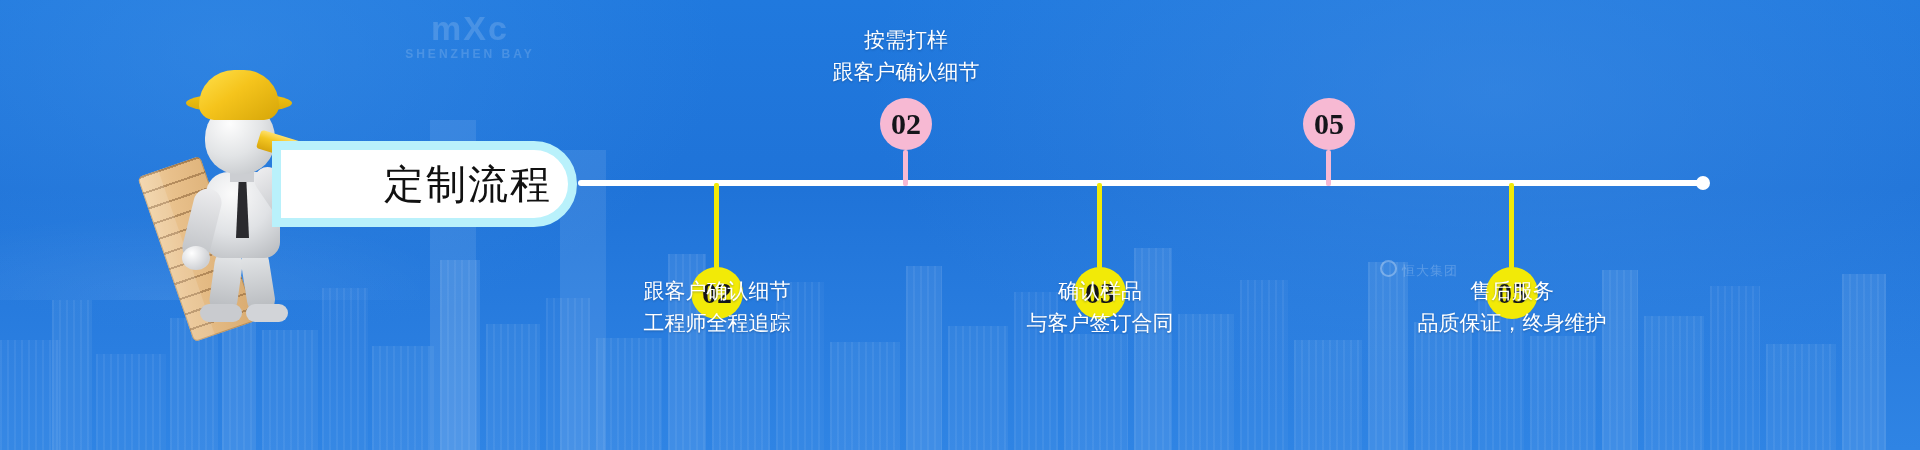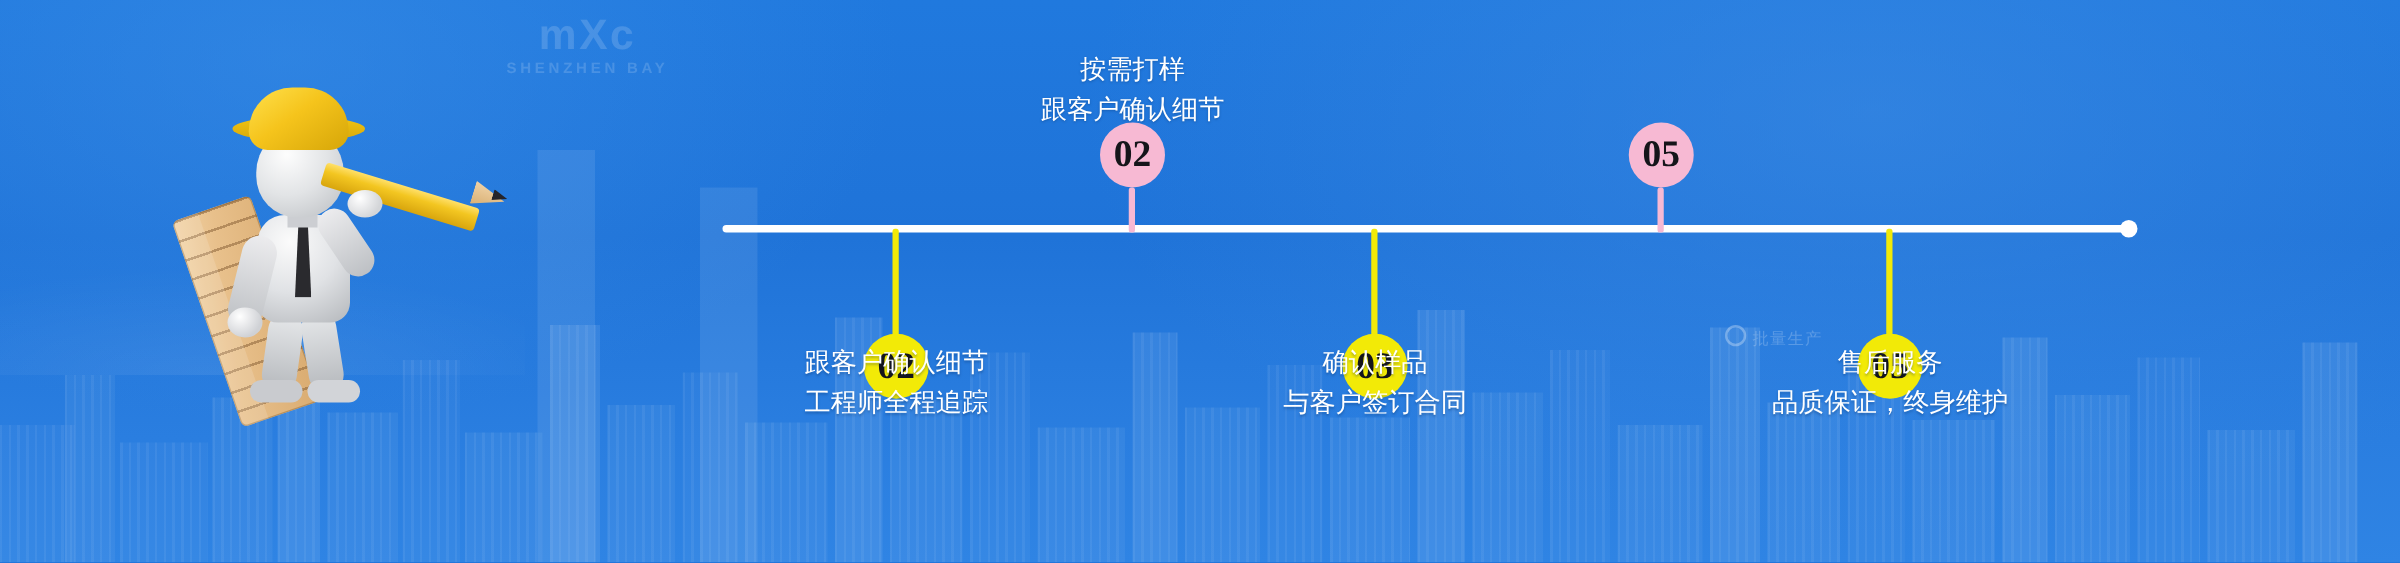--- a/index.html
+++ b/index.html
@@ -224,21 +224,21 @@
 
   <div class="tower" style="left:430px;bottom:0;height:330px;"></div>
   <div class="tower" style="left:560px;bottom:0;height:300px;"></div>
 
   <div class="logo-ghost">
     <span>mXc</span>
     <small>SHENZHEN BAY</small>
   </div>
 
   <div class="logo-ghost2">
-    <span class="dot"></span><span>批量生产</span>
+    <span class="dot"></span><span>恒大集团</span>
   </div>
 
   <div class="worker">
     <div class="w-part ruler"></div>
     <div class="w-part leg-l"></div>
     <div class="w-part leg-r"></div>
     <div class="w-part foot-l"></div>
     <div class="w-part foot-r"></div>
     <div class="w-part torso"></div>
     <div class="w-part tie"></div>
@@ -248,38 +248,41 @@
     <div class="w-part head"></div>
     <div class="w-part helmet-brim"></div>
     <div class="w-part helmet-dome"></div>
     <div class="w-part pencil"></div>
     <div class="w-part pencil-tip"></div>
     <div class="w-part pencil-lead"></div>
     <div class="w-part arm-r"></div>
     <div class="w-part hand-r"></div>
   </div>
 
+  <div class="title-pill">
+    <div class="title-text">定制流程</div>
+  </div>
 
   <div class="timeline"></div>
   <div class="timeline-end"></div>
 
   <div class="node">
     <div class="stem yellow" style="left:714px;top:183px;height:86px;"></div>
     <div class="bubble yellow" style="left:691px;top:267px;">02</div>
   </div>
   <div class="caption" style="left:566px;top:275px;width:302px;">
     <div>跟客户确认细节</div>
     <div>工程师全程追踪</div>
   </div>
 
   <div class="node">
     <div class="stem pink" style="left:903px;top:150px;height:36px;"></div>
     <div class="bubble pink" style="left:880px;top:98px;">02</div>
   </div>
-  <div class="caption" style="left:755px;top:24px;width:302px;margin-top:16px;">
+  <div class="caption" style="left:755px;top:24px;width:302px;">
     <div>按需打样</div>
     <div>跟客户确认细节</div>
   </div>
 
   <div class="node">
     <div class="stem yellow" style="left:1097px;top:183px;height:86px;"></div>
     <div class="bubble yellow" style="left:1074px;top:267px;">03</div>
   </div>
   <div class="caption" style="left:949px;top:275px;width:302px;">
     <div>确认样品</div>

